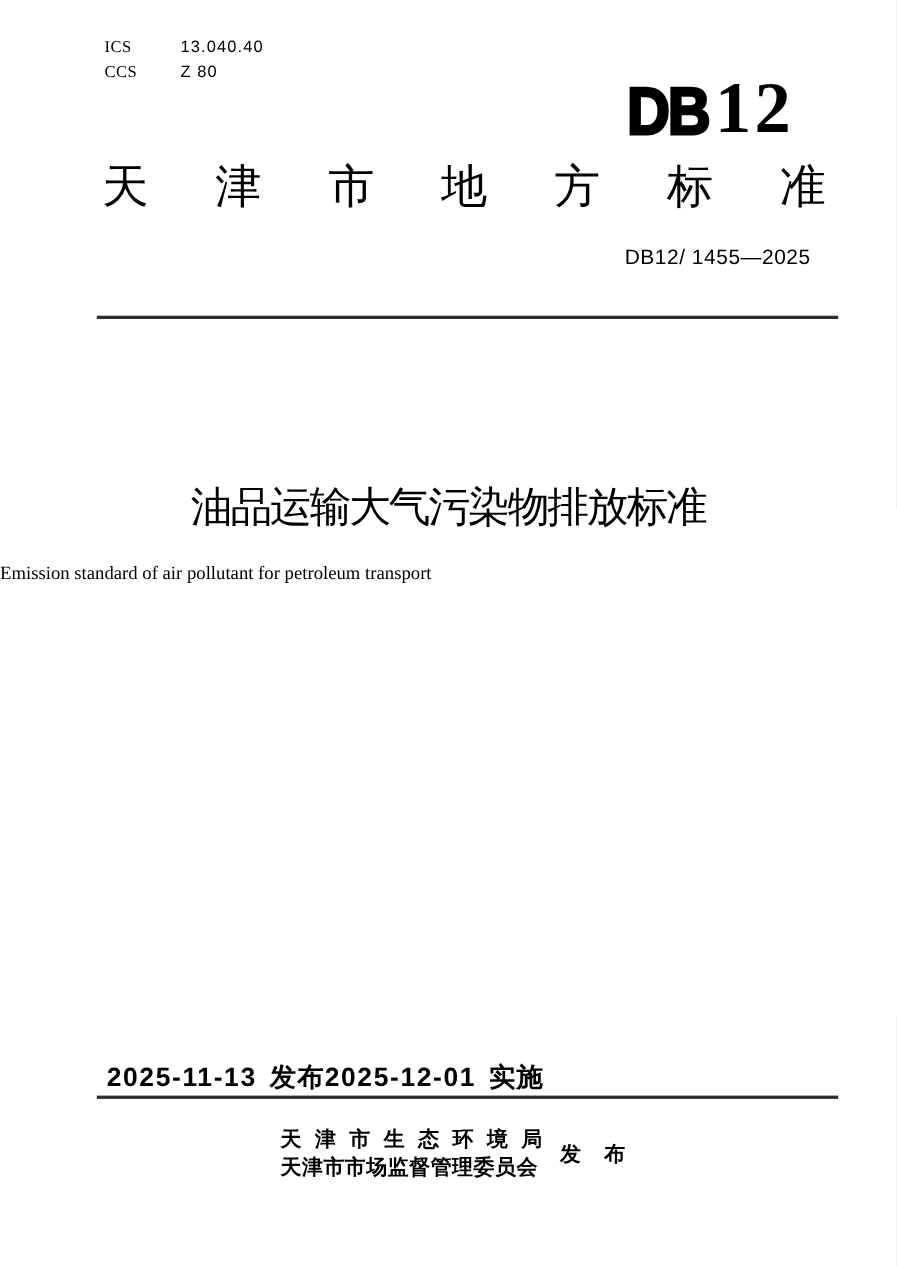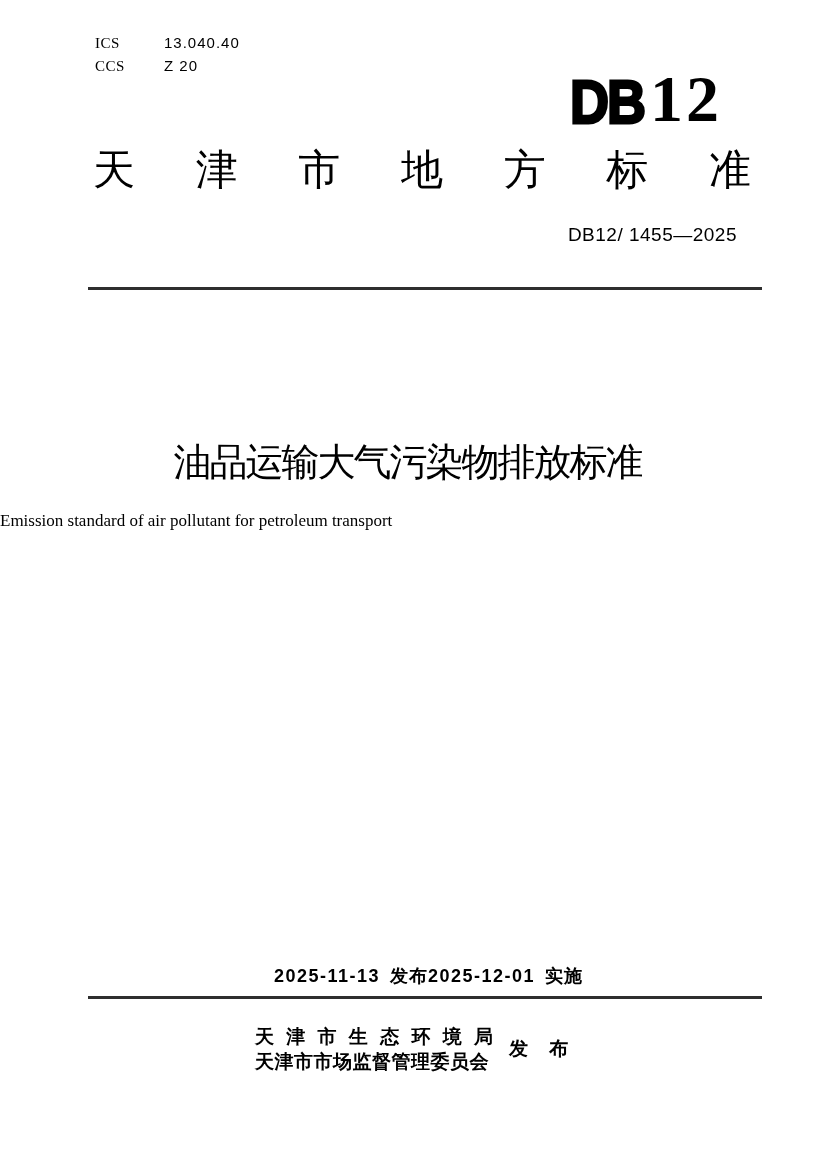--- a/index.html
+++ b/index.html
@@ -61,22 +61,22 @@
     font-size: 38px; font-weight: 400; letter-spacing: -2px; line-height: 1.3;
   }
   .title-en {
     position: absolute; top: 511px; left: 0; width: 100%;
     font-family: "Liberation Serif", serif; font-size: 17px;
   }
 
   
   .dates {
     position: absolute; left: 97px; right: 55px; top: 966px;
-    display: flex; justify-content: center;
-    font-size: 18px; font-weight: 700; line-height: 1.2;
+    display: flex; justify-content: flex-start;
+    font-size: 24px; font-weight: 700; line-height: 1.2;
   }
   .date-num { letter-spacing: 1.5px; }
   .date-label { margin-left: 5px; letter-spacing: 1px; }
 
   
   .issuers {
     position: absolute; left: 255px; top: 1024px;
     display: flex; align-items: center;
   }
   .issuer-lines { width: 238px; }
@@ -98,21 +98,21 @@
 
 <div class="page">
 
   <div class="classification">
     <div class="cls-row">
       <span class="cls-label">ICS</span>
       <span class="cls-value">13.040.40</span>
     </div>
     <div class="cls-row">
       <span class="cls-label">CCS</span>
-      <span class="cls-value">Z 20</span>
+      <span class="cls-value">Z 80</span>
     </div>
   </div>
 
   <div class="logo">
     <span class="logo-db">DB</span>
     <span class="logo-num">12</span>
   </div>
 
   <div class="standard-type">
     <span>天</span>

